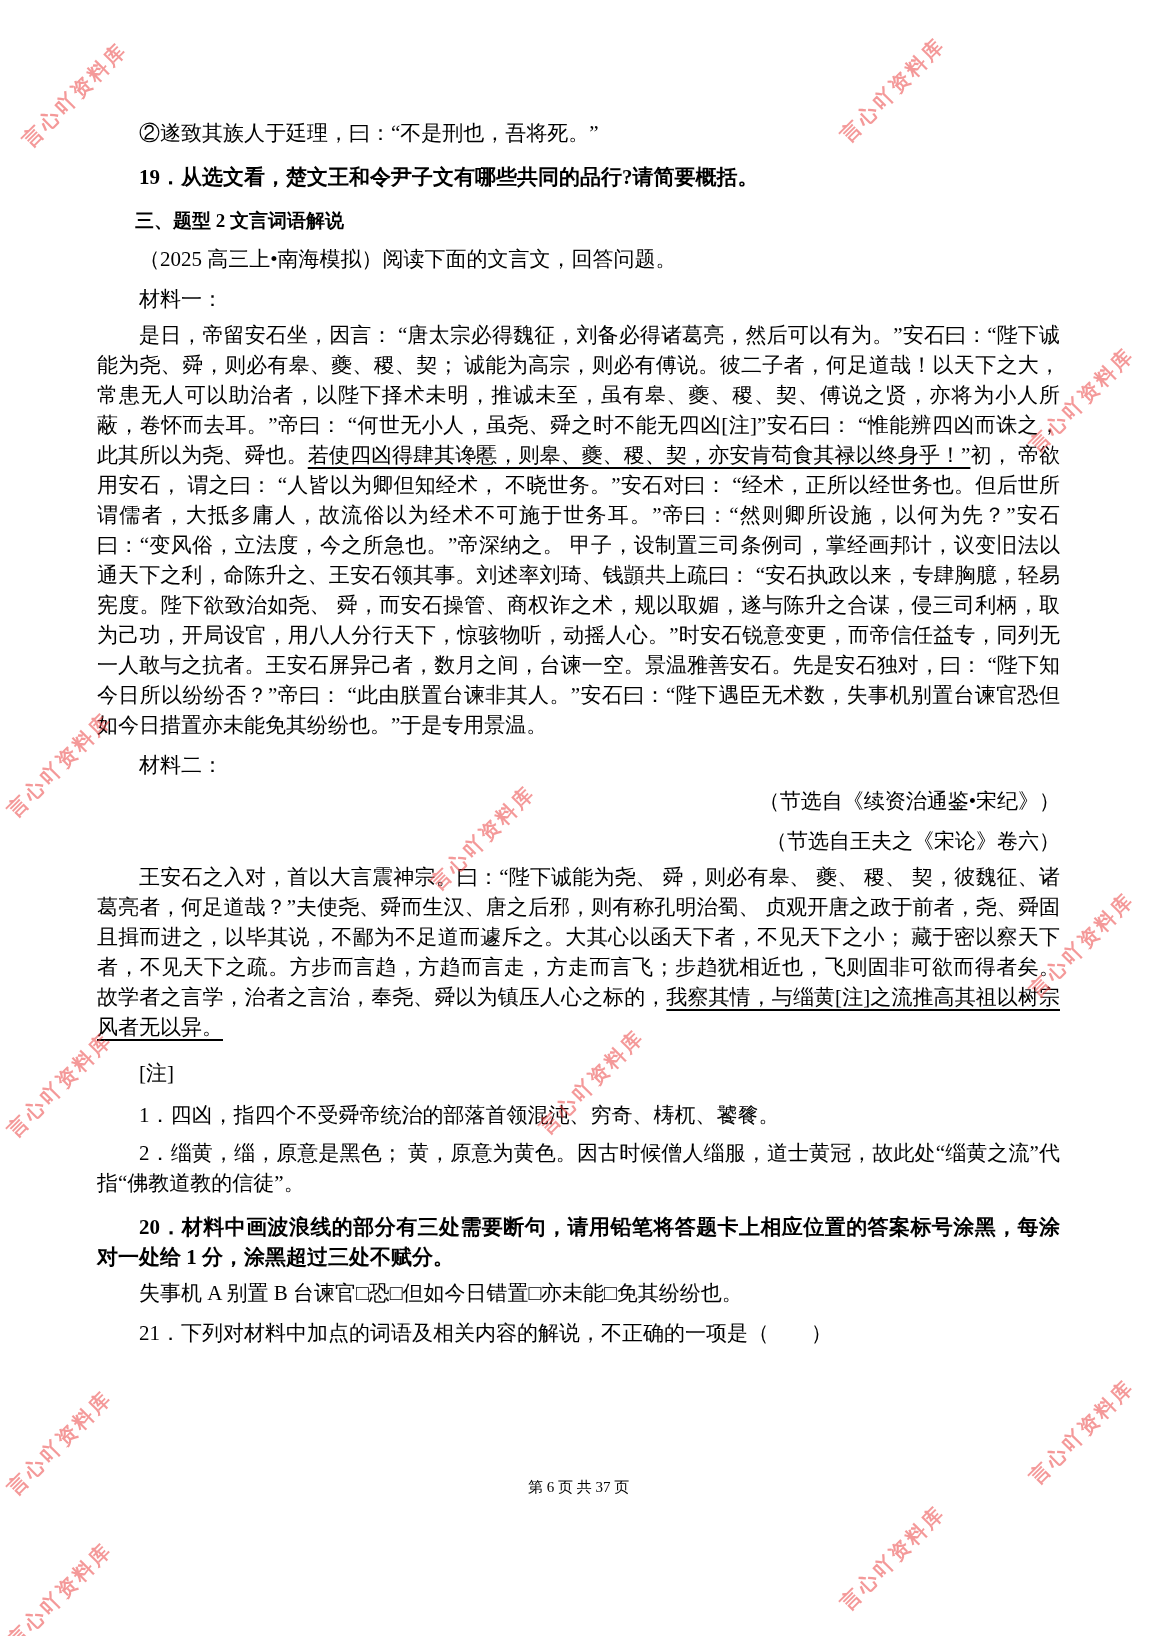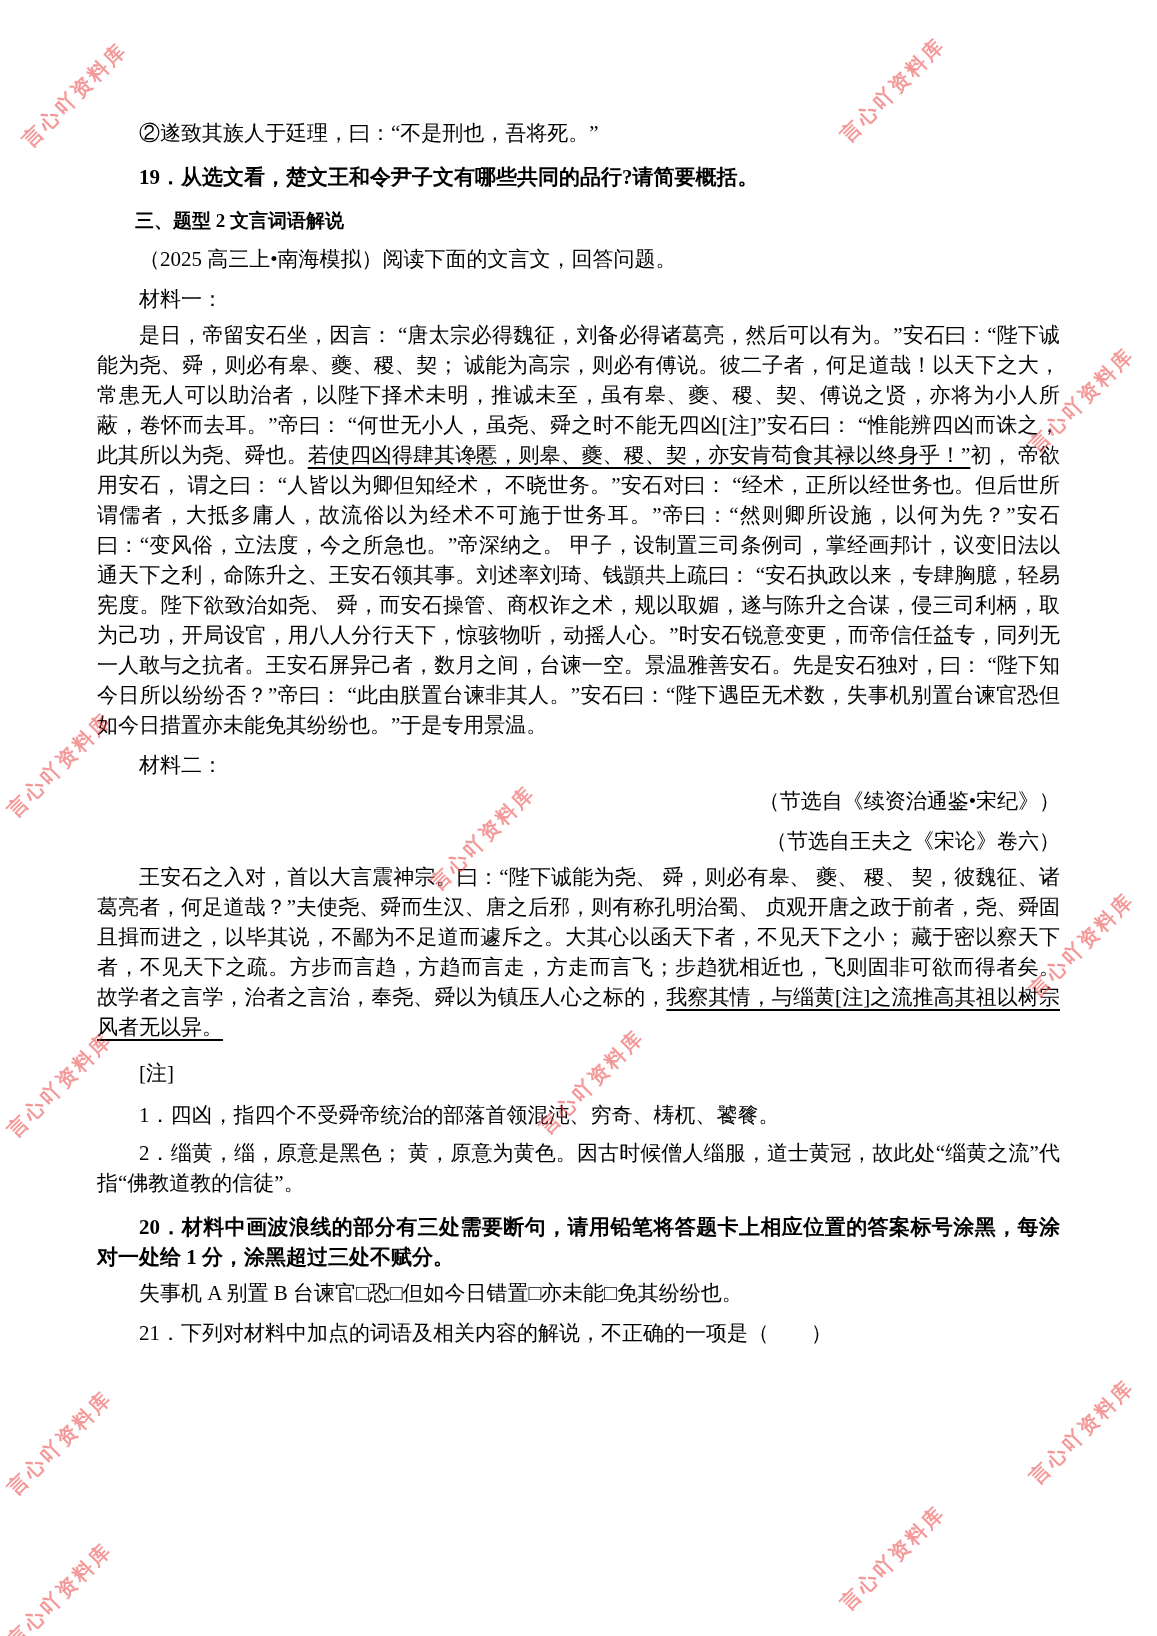--- a/index.html
+++ b/index.html
@@ -92,14 +92,15 @@
     <p class="para indent mt8">2．缁黄，缁，原意是黑色； 黄，原意为黄色。因古时候僧人缁服，道士黄冠，故此处“缁黄之流”代指“佛教道教的信徒”。</p>
 
     <p class="para indent mt14">20．材料中画波浪线的部分有三处需要断句，请用铅笔将答题卡上相应位置的答案标号涂黑，每涂对一处给 1 分，涂黑超过三处不赋分。</p>
 
     <p class="para indent mt6">失事机 A 别置 B 台谏官□恐□但如今日错置□亦未能□免其纷纷也。</p>
 
     <p class="para indent mt10">21．下列对材料中加点的词语及相关内容的解说，不正确的一项是（　　）</p>
 
   </main>
 
+  <footer class="footer">第 6 页 共 37 页</footer>
 
 </div>
 
 </body></html>

